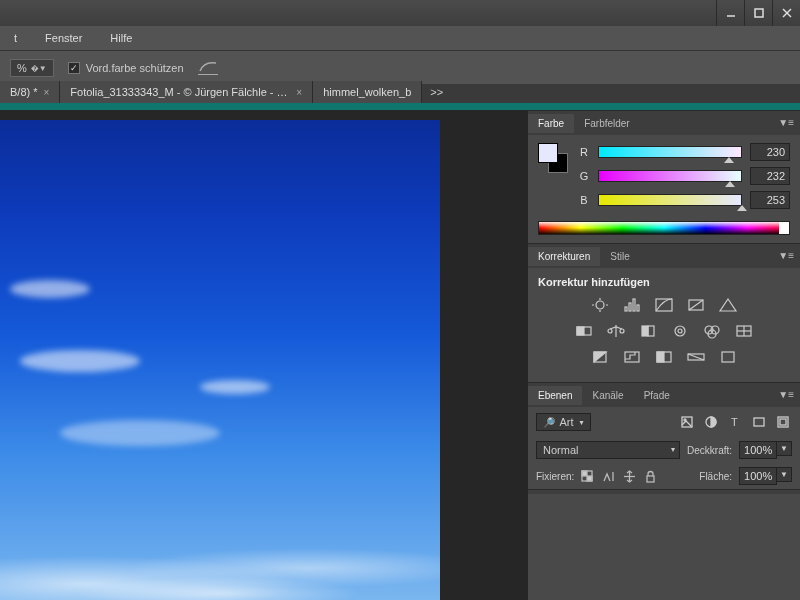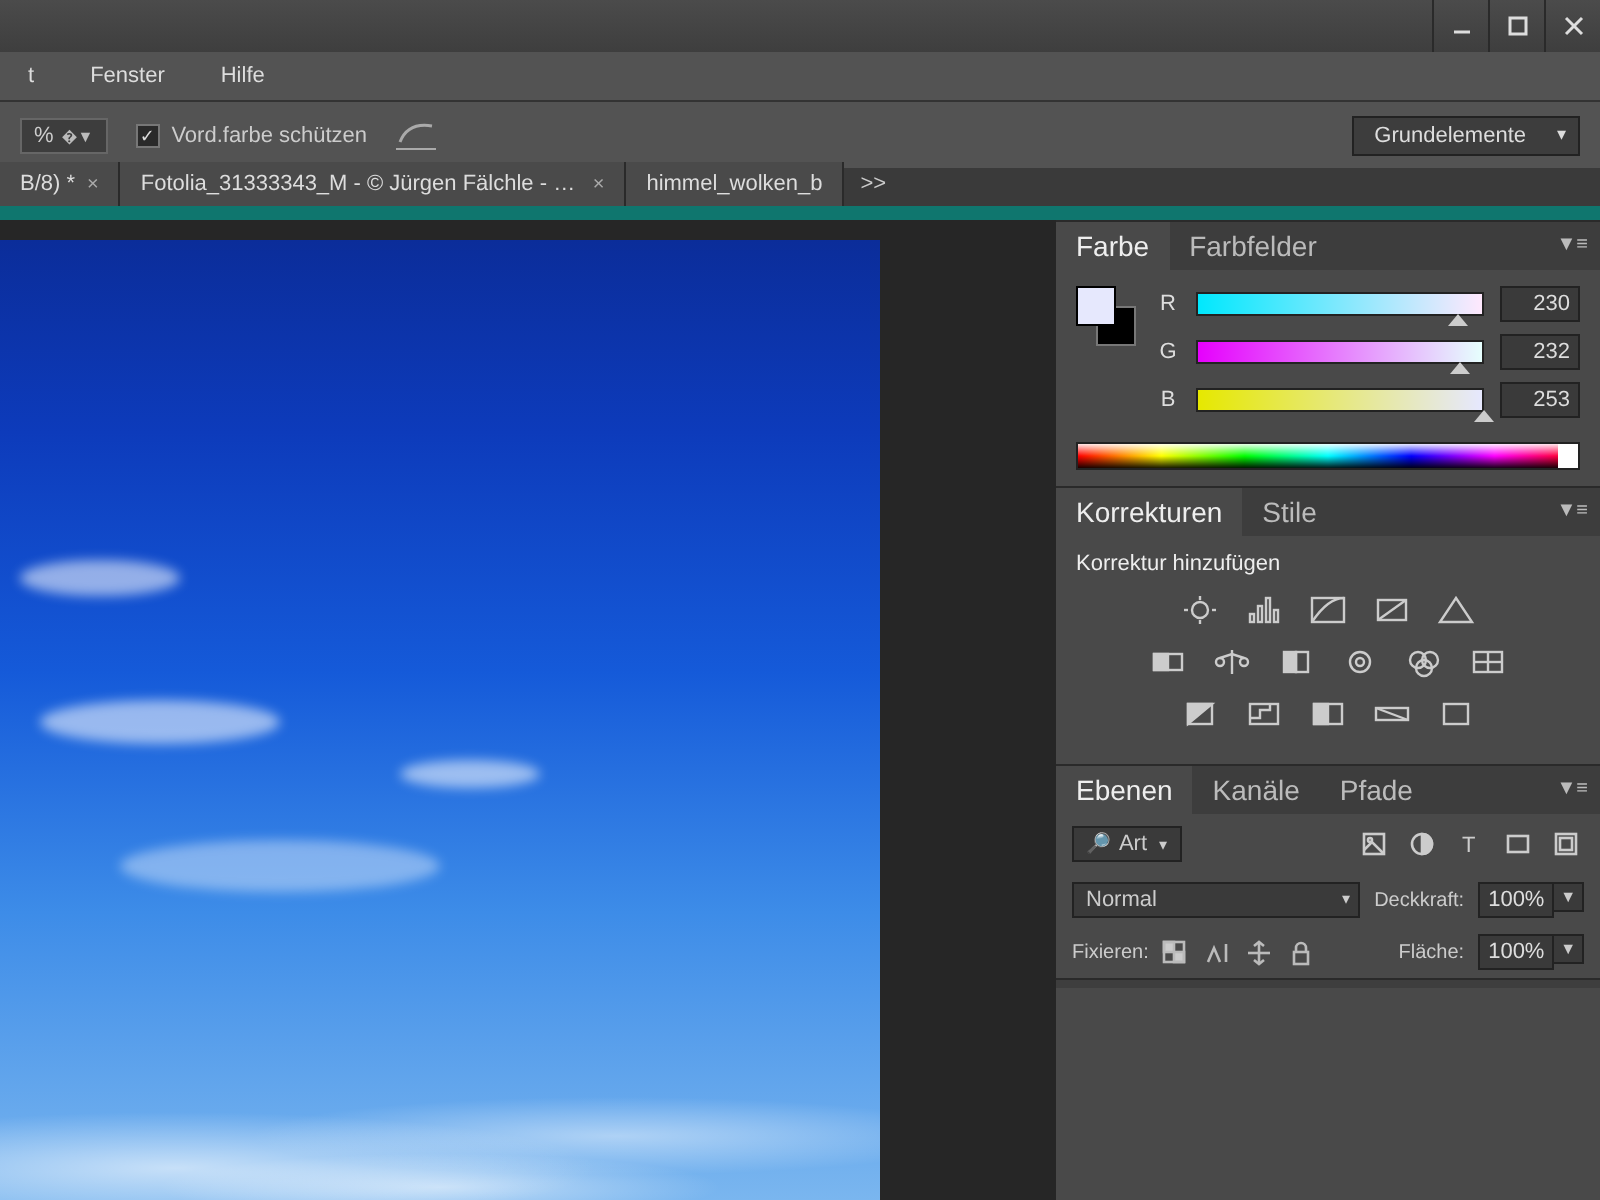--- a/index.html
+++ b/index.html
@@ -26,41 +26,41 @@
   .canvas { position:absolute; top:10px; left:0; width:440px; height:480px; overflow:hidden;}
   .sky { width:100%; height:100%; background: linear-gradient(to bottom, #0b2d9a 0%, #0d3bbb 20%, #155ad9 45%, #3d8ce8 70%, #7ab6ef 100%); position:relative;}
   .cloud { position:absolute; background:rgba(255,255,255,0.55); border-radius:50%; filter:blur(3px);}
   .sky::after{content:"";position:absolute;left:0;right:0;bottom:0;height:160px;background:
     radial-gradient(ellipse 300px 40px at 20% 90%, rgba(255,255,255,0.6), transparent 70%),
     radial-gradient(ellipse 260px 28px at 70% 80%, rgba(255,255,255,0.45), transparent 70%),
     radial-gradient(ellipse 200px 24px at 50% 96%, rgba(255,255,255,0.55), transparent 70%);}
   .panels { width:272px; background:#494949; display:flex; flex-direction:column;}
   .panelgrp { border-top:1px solid #2a2a2a;}
   .ptabs { display:flex; align-items:center; background:#3d3d3d; height:24px; position:relative;}
-  .ptab { padding:4px 10px; color:#bbb; font-size:14px;}
+  .ptab { padding:4px 10px; color:#bbb; font-size:10px;}
   .ptab.active { background:#494949; color:#eee;}
   .ptabs .menu { position:absolute; right:6px; top:6px; color:#bbb; font-size:10px;}
   .pbody { padding:8px 10px; }
   
   .colorrow { display:flex; align-items:center; gap:8px; margin-bottom:6px;}
   .swatches { position:relative; width:30px; height:30px; margin-right:4px;}
   .swatches .fg { position:absolute; top:0; left:0; width:20px; height:20px; background:#fff; border:1px solid #000;}
   .swatches .bg { position:absolute; bottom:0; right:0; width:20px; height:20px; background:#000; border:1px solid #777;}
   .chlabel { width:12px; text-align:center; color:#ddd;}
   .slider { flex:1; height:12px; position:relative; border:1px solid #222;}
   .slider .knob { position:absolute; top:10px; width:0; height:0; border-left:5px solid transparent; border-right:5px solid transparent; border-bottom:6px solid #ccc;}
   .numbox { width:40px; padding:2px 4px; background:#3a3a3a; border:1px solid #222; color:#ddd; text-align:right; font-size:11px;}
   .r-grad { background:linear-gradient(to right,#00e8fd,#ffe8fd);}
   .g-grad { background:linear-gradient(to right,#e600fd,#e6fffd);}
   .b-grad { background:linear-gradient(to right,#e6e800,#e6e8ff);}
   .spectrum { height:14px; margin-top:6px; background:linear-gradient(to right, #f00,#ff0,#0f0,#0ff,#00f,#f0f,#f00); border:1px solid #222; position:relative;}
   .spectrum::before{content:"";position:absolute;inset:0;background:linear-gradient(to bottom, rgba(255,255,255,0.9), transparent 50%, rgba(0,0,0,0.9));}
   .spectrum::after{content:"";position:absolute;right:0;top:0;bottom:0;width:10px;background:#fff;}
   
-  .korr-title { color:#eee; margin-bottom:8px; font-weight:normal;}
+  .korr-title { color:#eee; margin-bottom:8px; font-weight:bold;}
   .iconrow { display:flex; gap:10px; justify-content:center; margin-bottom:8px;}
   .adjicon { width:22px; height:18px; display:flex; align-items:center; justify-content:center;}
   .adjicon svg { width:20px; height:16px; stroke:#ccc; fill:none; stroke-width:1.2;}
   
   .layertop { display:flex; align-items:center; gap:6px; padding:6px 8px;}
   .layertop .search { display:flex; align-items:center; gap:4px; background:#3a3a3a; border:1px solid #222; padding:2px 6px;}
   .layertop .licon { width:18px; height:16px; display:flex; align-items:center; justify-content:center;}
   .layertop .licon svg{ width:14px; height:14px; stroke:#ccc; fill:none; stroke-width:1.3;}
   .blendrow, .lockrow { display:flex; align-items:center; gap:7px; padding:4px 8px;}
   .blend { flex:1; background:#3a3a3a; border:1px solid #222; padding:2px 6px; position:relative;}
@@ -121,21 +121,20 @@
   <div style="display:flex;align-items:center;">
     <span class="chk">✓</span>
     <span>Vord.farbe schützen</span>
   </div>
   <div class="brushic">
     <svg width="20" height="14" style="position:absolute;top:-2px">
         <path d="M2 12 Q6 2 18 4" stroke="#aaa" fill="none" stroke-width="1.5"></path>
       </svg>
   </div>
   <div class="spacer" style="flex:1"></div>
-  <div class="workspace-sel">Grundelemente</div>
 </div>
 
 <div class="tabsbar">
   <div class="doctab">
       <span>B/8) *</span>
       <span class="x">×</span>
     </div>
   <div class="doctab">
       <span style="max-width:220px;overflow:hidden;text-overflow:ellipsis">Fotolia_31333343_M - © Jürgen Fälchle - Fotolia.com.jpg</span>
       <span class="x">×</span>

